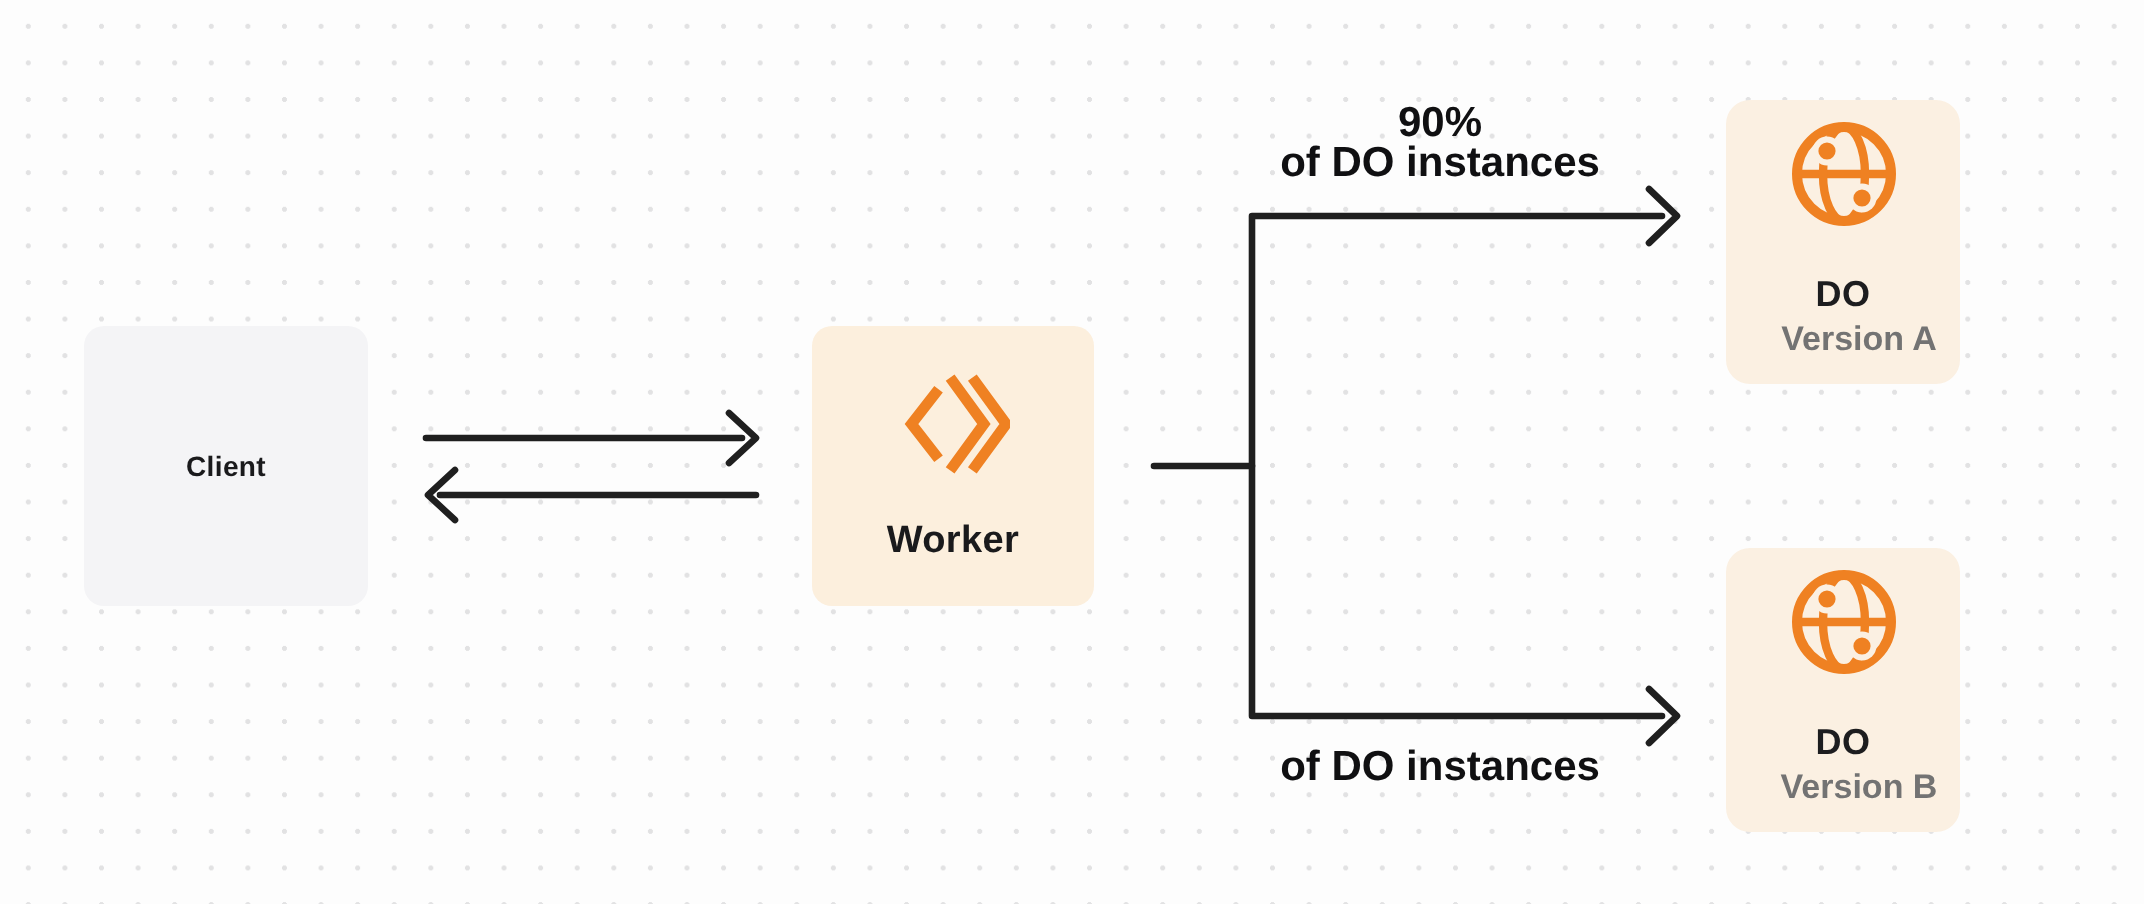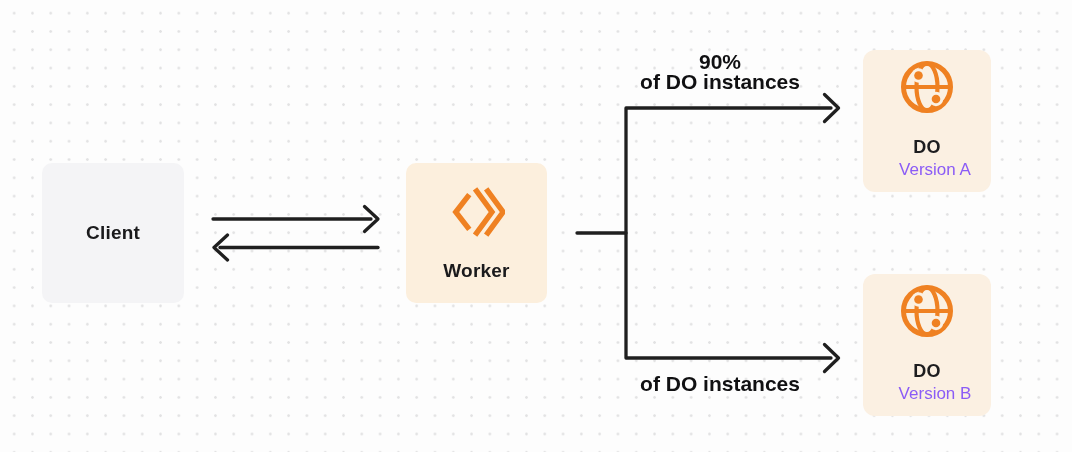--- a/index.html
+++ b/index.html
@@ -24,49 +24,49 @@
     align-items: center;
     justify-content: center;
   }
 
   .client-box {
     left: 42px; top: 163px; width: 142px; height: 140px;
     background: #f4f4f6;
     border-radius: 10px;
   }
   .client-box .node-label {
-    font-size: 19px; font-weight: 700; color: #1a1a1c; letter-spacing: .2px;
+    font-size: 14px; font-weight: 700; color: #1a1a1c; letter-spacing: .2px;
   }
 
   .worker-box {
     left: 406px; top: 163px; width: 141px; height: 140px;
     background: #fcefdd;
     border-radius: 10px;
   }
   .worker-box .icon-wrap { width: 56px; height: 56px; }
   .worker-box .node-label {
     margin-top: 20px;
     font-size: 19px; font-weight: 700; color: #1a1a1c; letter-spacing: .2px;
   }
 
   .do-box {
-    left: 863px; width: 128px; height: 142px;
+    left: 863px; width: 117px; height: 142px;
     background: #fbf0e2;
     border-radius: 12px;
   }
   .do-box.a { top: 50px; }
   .do-box.b { top: 274px; }
   .do-box .icon-wrap { width: 58px; height: 58px; margin-top: -4px; }
   .do-box .node-title {
     margin-top: 20px;
     font-size: 18px; font-weight: 700; color: #1d1d1f; letter-spacing: .3px;
     line-height: 22px;
   }
   .do-box .node-subtitle {
-    font-size: 17px; font-weight: 400; color: #8b5cf6;
+    font-size: 17px; font-weight: 700; color: #737373;
     line-height: 23px;
     margin-left: 16px;
   }
 
   .edge-label {
     position: absolute;
     width: 180px;
     text-align: center;
     font-size: 21px;
     font-weight: 600;

